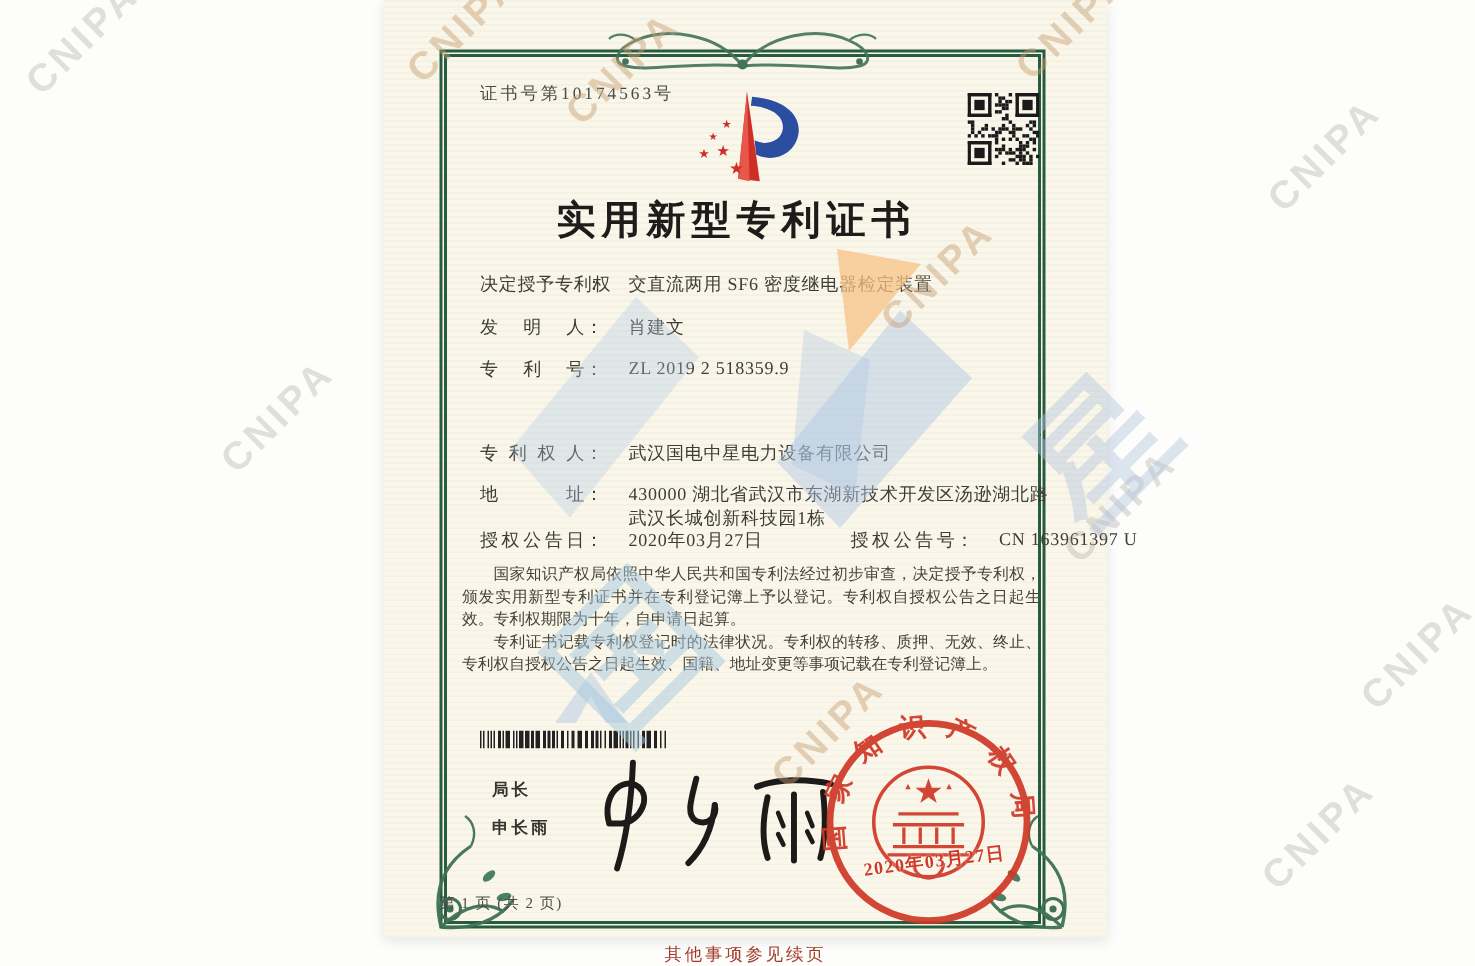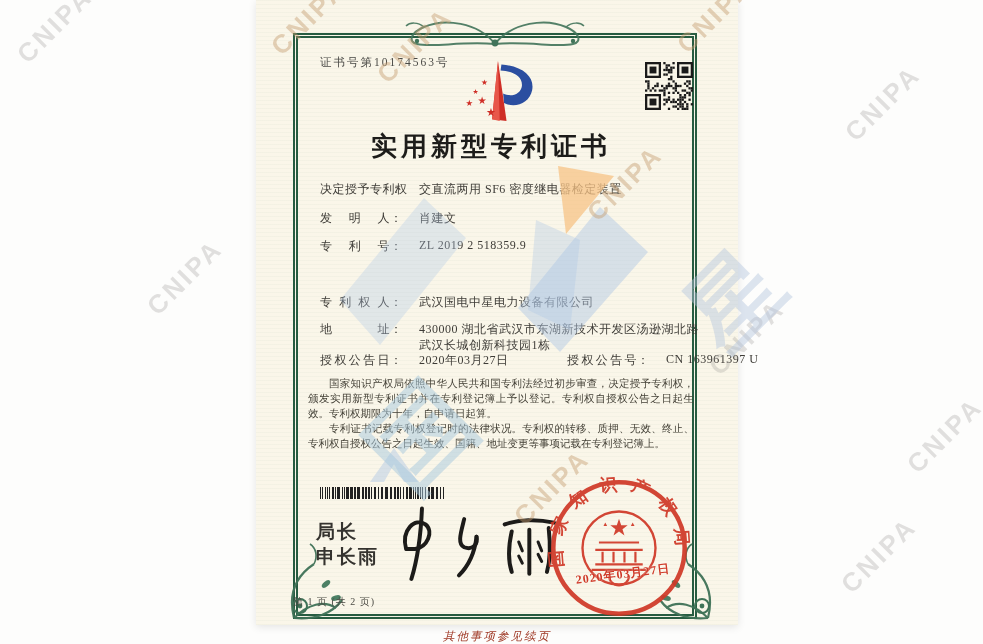--- a/index.html
+++ b/index.html
@@ -31,41 +31,41 @@
   .colon{display:inline-block;}
   .fvalue{display:inline-block;margin-left:14px;letter-spacing:0.5px;vertical-align:top;}
   .fvalue.wrap{width:292px;white-space:normal;line-height:16px;}
   .grant-pair2{position:absolute;left:247px;top:0;}
   .paras{
     position:absolute;left:52px;top:376px;width:386px;
     font-size:10.5px;line-height:15px;color:#454238;text-align:justify;
   }
   .paras p{margin:0;text-indent:2em;}
   .barcode{position:absolute;left:64px;top:487px;}
-  .signer{position:absolute;left:60px;font-size:19px;font-weight:bold;color:#35332f;letter-spacing:2px;}
+  .signer{position:absolute;left:72px;font-size:11px;font-weight:bold;color:#35332f;letter-spacing:2px;}
   .signature{position:absolute;left:112px;top:498px;}
   .page-num{
     position:absolute;left:37px;top:595px;width:404px;
     font-size:10px;color:#4c4c45;letter-spacing:1px;
   }
   
   .seal{position:absolute;left:290px;top:475px;opacity:0.93;}
   .seal-date{
     position:absolute;left:292px;top:566px;width:150px;text-align:center;
     font-size:12px;font-weight:bold;color:#cf3a28;letter-spacing:1px;
     transform:rotate(-7deg);text-shadow:0 0 2px rgba(255,255,255,0.8);
   }
   
   .flourish-top{position:absolute;left:144px;top:14px;}
   .flourish-bl{position:absolute;left:28px;top:540px;}
   .flourish-br{position:absolute;left:390px;top:540px;transform:scaleX(-1);}
   
   .note{
     position:absolute;left:256px;top:629px;width:482px;text-align:center;
-    font-size:11.5px;color:#a03b28;font-style:italic;letter-spacing:2px;
+    font-size:11.5px;color:#a03b28;letter-spacing:2px;
   }
   
   .wm-layer{position:absolute;left:0;top:0;width:983px;height:644px;pointer-events:none;z-index:6;}
   .wm{
     position:absolute;font-family:"Liberation Sans","DejaVu Sans",sans-serif;
     font-weight:bold;font-size:26px;letter-spacing:3px;transform:rotate(-45deg);
   }
   .wm.t{color:rgba(198,158,112,0.45);}
   .wm.g{color:rgba(158,156,152,0.30);}
   .wm-char{

